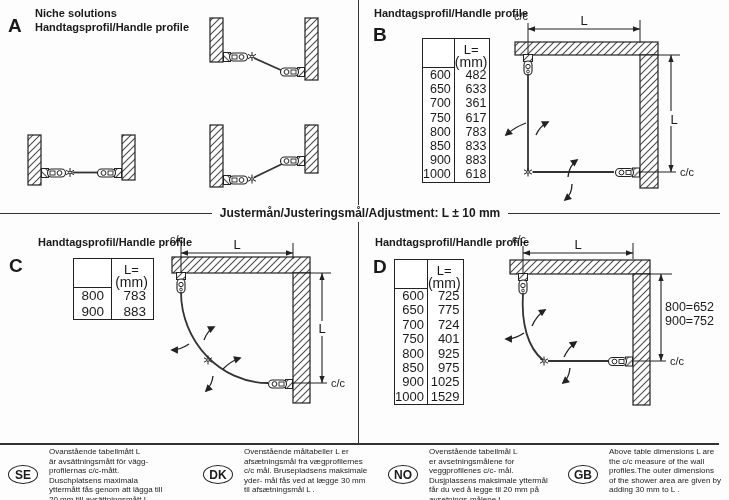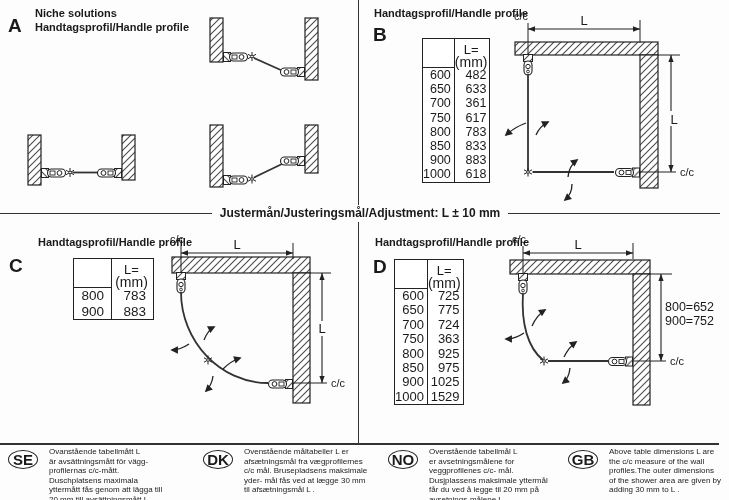--- a/index.html
+++ b/index.html
@@ -35,23 +35,23 @@
   .dim-table .h1{font-size:13px;font-weight:normal;text-align:center;line-height:13px;}
   .dim-table .h2{font-size:14px;text-align:center;line-height:12px;}
   .tbl-b td,.tbl-d td{font-size:12.5px;line-height:14.2px;}
   .tbl-d td{font-size:13px;line-height:14.4px;}
   .tbl-c td{font-size:13.5px;line-height:15.5px;}
   .tbl-c td{padding-right:7px;}
   .tbl-b tr.hdr td,.tbl-d tr.hdr td,.tbl-c tr.hdr td{height:28px;padding-right:2px;}
   
   .note{position:absolute;top:447px;display:flex;gap:11px;}
   .note-badge{
-    margin-top:3px;width:28px;height:17px;border:1.7px solid #222;border-radius:50%;
+    margin-top:18px;width:28px;height:17px;border:1.7px solid #222;border-radius:50%;
     display:flex;align-items:center;justify-content:center;
-    font-size:15px;font-weight:bold;flex:0 0 auto;background:#fff;
+    font-size:12px;font-weight:bold;flex:0 0 auto;background:#fff;
   }
   .note-text{font-size:8px;line-height:9.6px;white-space:pre-line;color:#222;}
 </style>
 </head>
 <body>
 
 <div class="sheet">
 
   <svg width="0" height="0" style="position:absolute" aria-hidden="true">
     <defs>
@@ -293,21 +293,21 @@
     <tr>
           <td class="c1">650</td>
           <td>775</td>
         </tr>
     <tr>
           <td class="c1">700</td>
           <td>724</td>
         </tr>
     <tr>
           <td class="c1">750</td>
-          <td>363</td>
+          <td>401</td>
         </tr>
     <tr>
           <td class="c1">800</td>
           <td>925</td>
         </tr>
     <tr>
           <td class="c1">850</td>
           <td>975</td>
         </tr>
     <tr>

